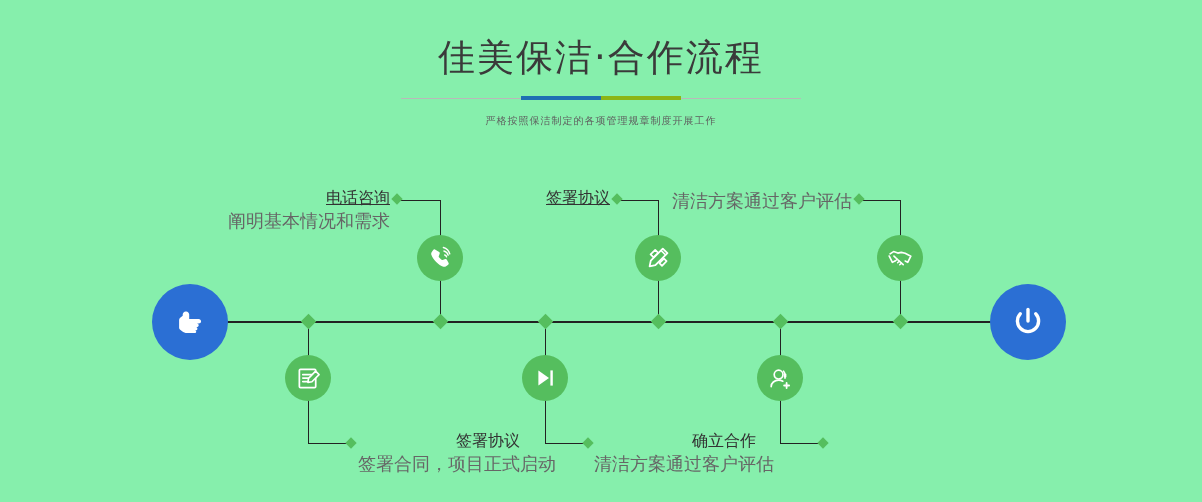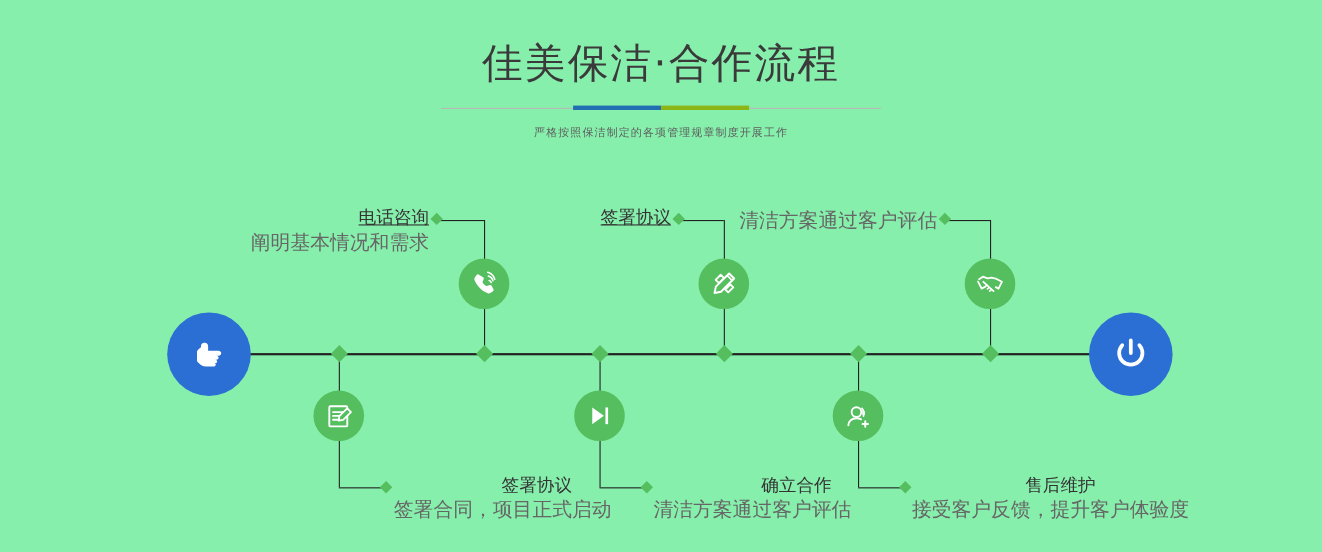--- a/index.html
+++ b/index.html
@@ -291,19 +291,15 @@
       <span>
         <svg width="26" height="26" viewBox="0 0 26 26" aria-hidden="true">
           <circle cx="11.6" cy="9.6" r="4.4" fill="none" stroke="#ffffff" stroke-width="1.7"></circle>
           <path d="M4.2 21.6c0-3.8 3.3-6.4 7.4-6.4 1.6 0 3 .4 4.2 1" fill="none" stroke="#ffffff" stroke-width="1.7" stroke-linecap="round"></path>
           <path d="M16.6 6.2a5.4 5.4 0 0 1 1.4 3.6v3.4" fill="none" stroke="#ffffff" stroke-width="1.6" stroke-linecap="round"></path>
           <rect x="17" y="8.4" width="2.4" height="4.2" rx="1.2" fill="#ffffff"></rect>
           <path d="M19.6 18v5M17.1 20.5h5" stroke="#ffffff" stroke-width="1.8" stroke-linecap="round"></path>
         </svg>
       </span>
     </div>
-    <div class="label right-of-line" style="left:829px; top:431px; width:270px;">
-      <div class="l-title">售后维护</div>
-      <div class="l-desc">接受客户反馈，提升客户体验度</div>
-    </div>
 
   </div>
 </div>
 
 </body></html>

